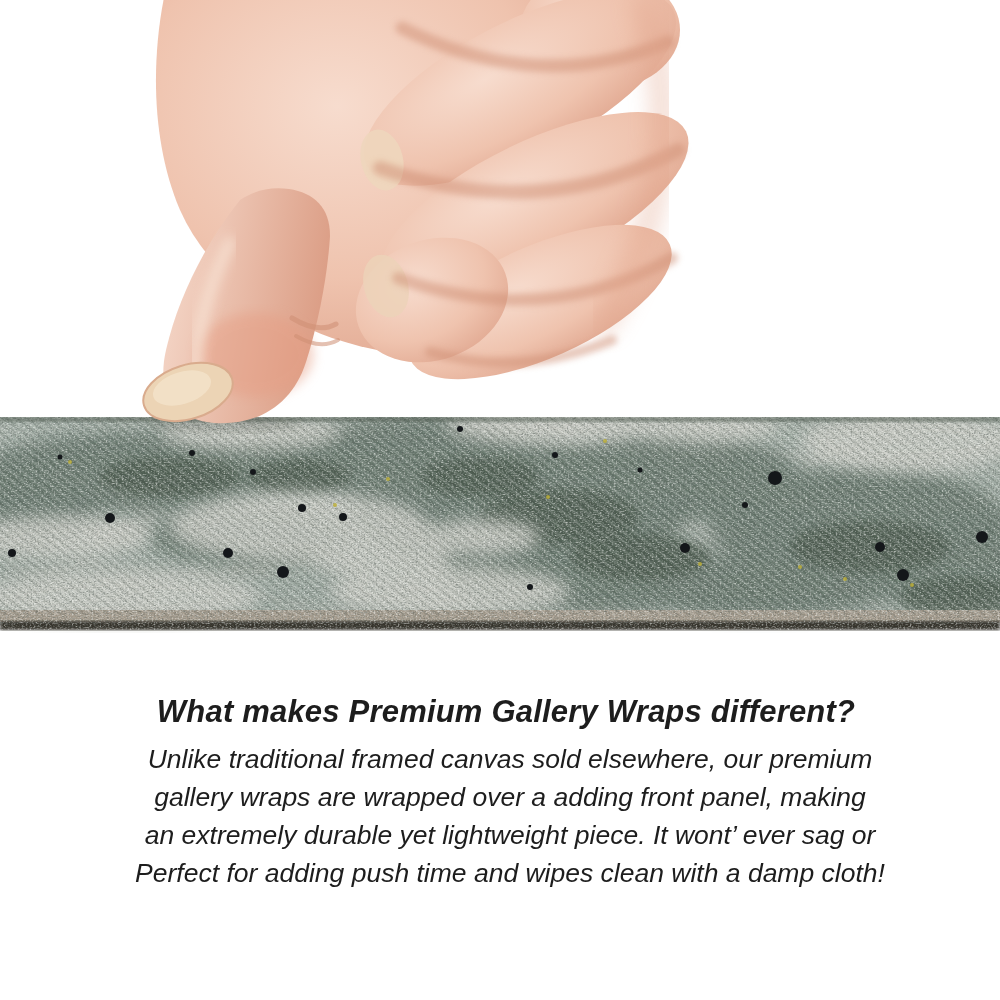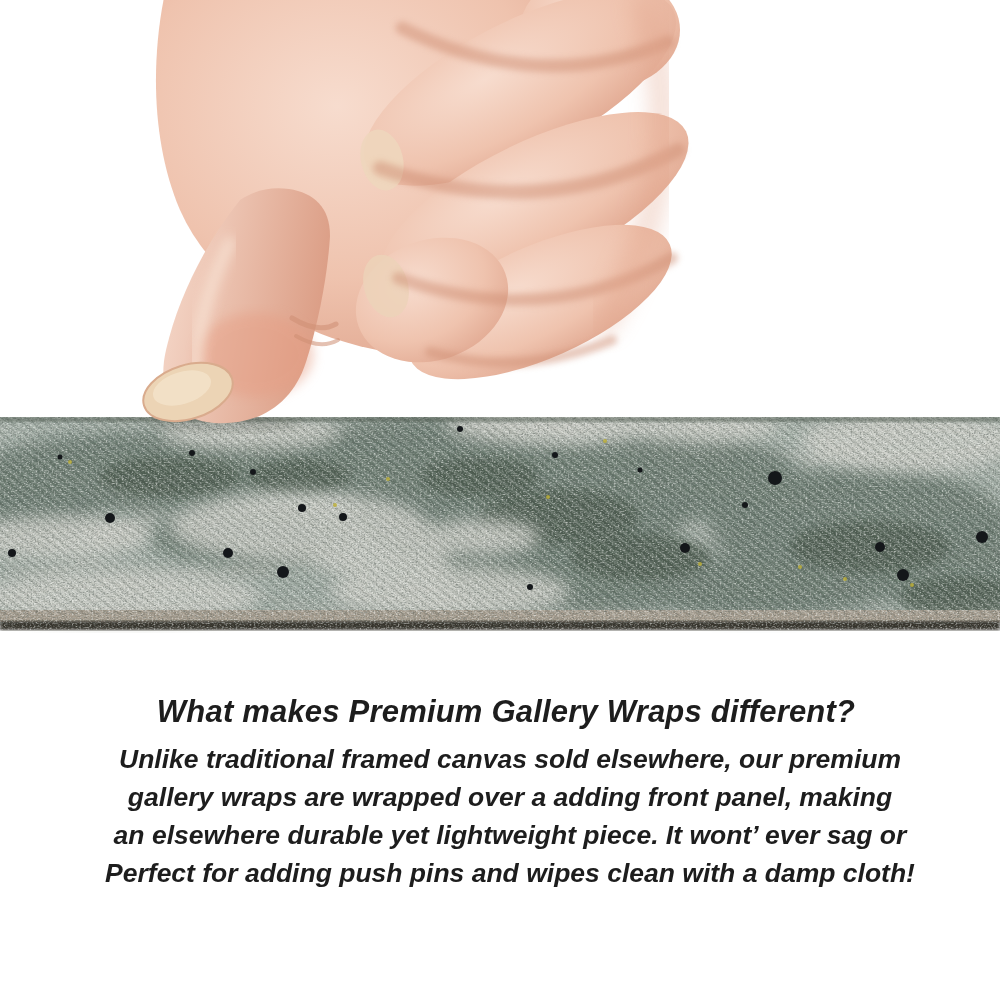--- a/index.html
+++ b/index.html
@@ -22,21 +22,21 @@
   }
   .copy h2{
     font-size:31px;
     font-weight:700;
     letter-spacing:.2px;
     margin:0 0 10px 12px;
   }
   .copy p{
     font-size:26.5px;
     line-height:38px;
-    font-weight:700;
+    font-weight:400;
     margin:0;
     padding-left:20px;
   }
 </style>
 </head>
 <body>
 
 <div class="stage">
 
   <div class="photo">
@@ -219,17 +219,17 @@
           <path d="M296,336 Q320,350 338,340" stroke-width="4"></path>
         </g>
       </g>
     </svg>
   </div>
 
   <div class="copy">
     <h2>What makes Premium Gallery Wraps different?</h2>
     <p>Unlike traditional framed canvas sold elsewhere, our premium</p>
     <p>gallery wraps are wrapped over a adding front panel, making</p>
-    <p>an elsewhere durable yet lightweight piece. It wont’ ever sag or</p>
-    <p>Perfect for adding push pins and wipes clean with a damp cloth!</p>
+    <p>an extremely durable yet lightweight piece. It wont’ ever sag or</p>
+    <p>Perfect for adding push time and wipes clean with a damp cloth!</p>
   </div>
 
 </div>
 
 </body></html>

